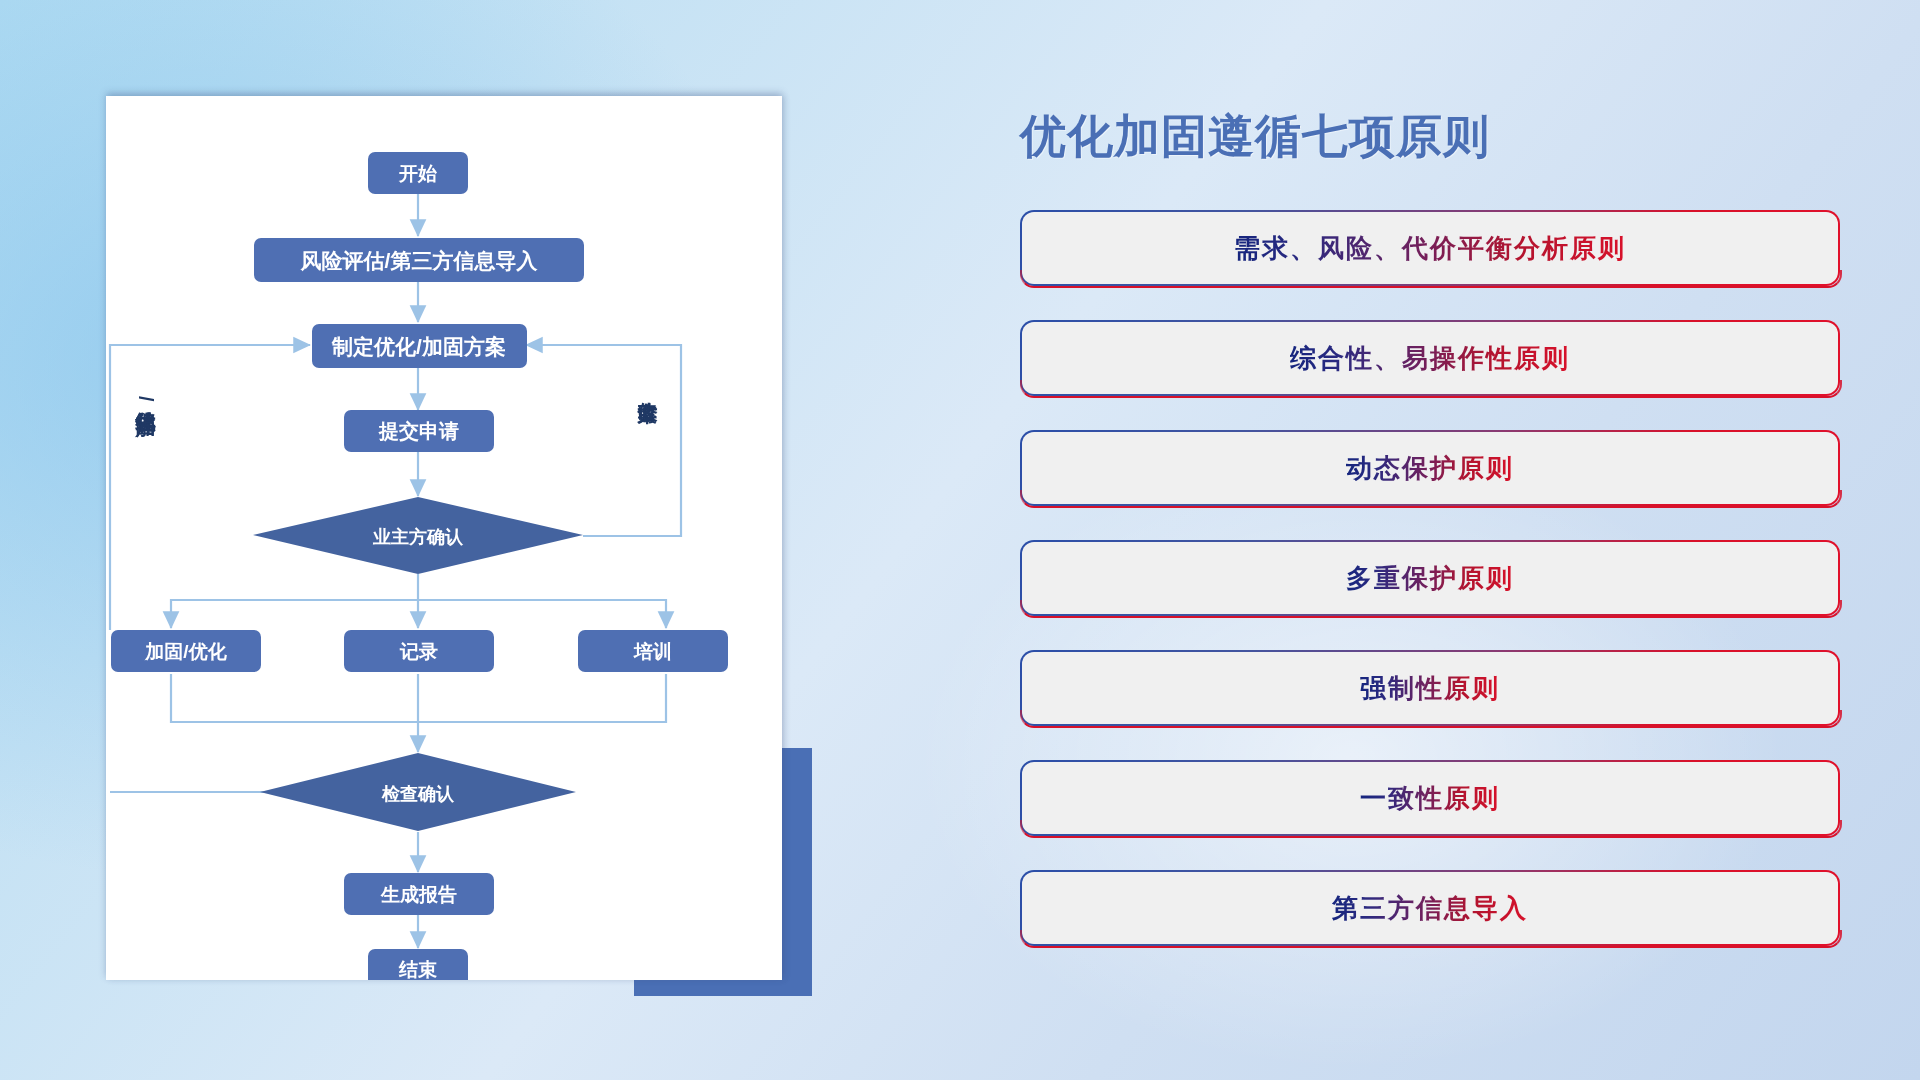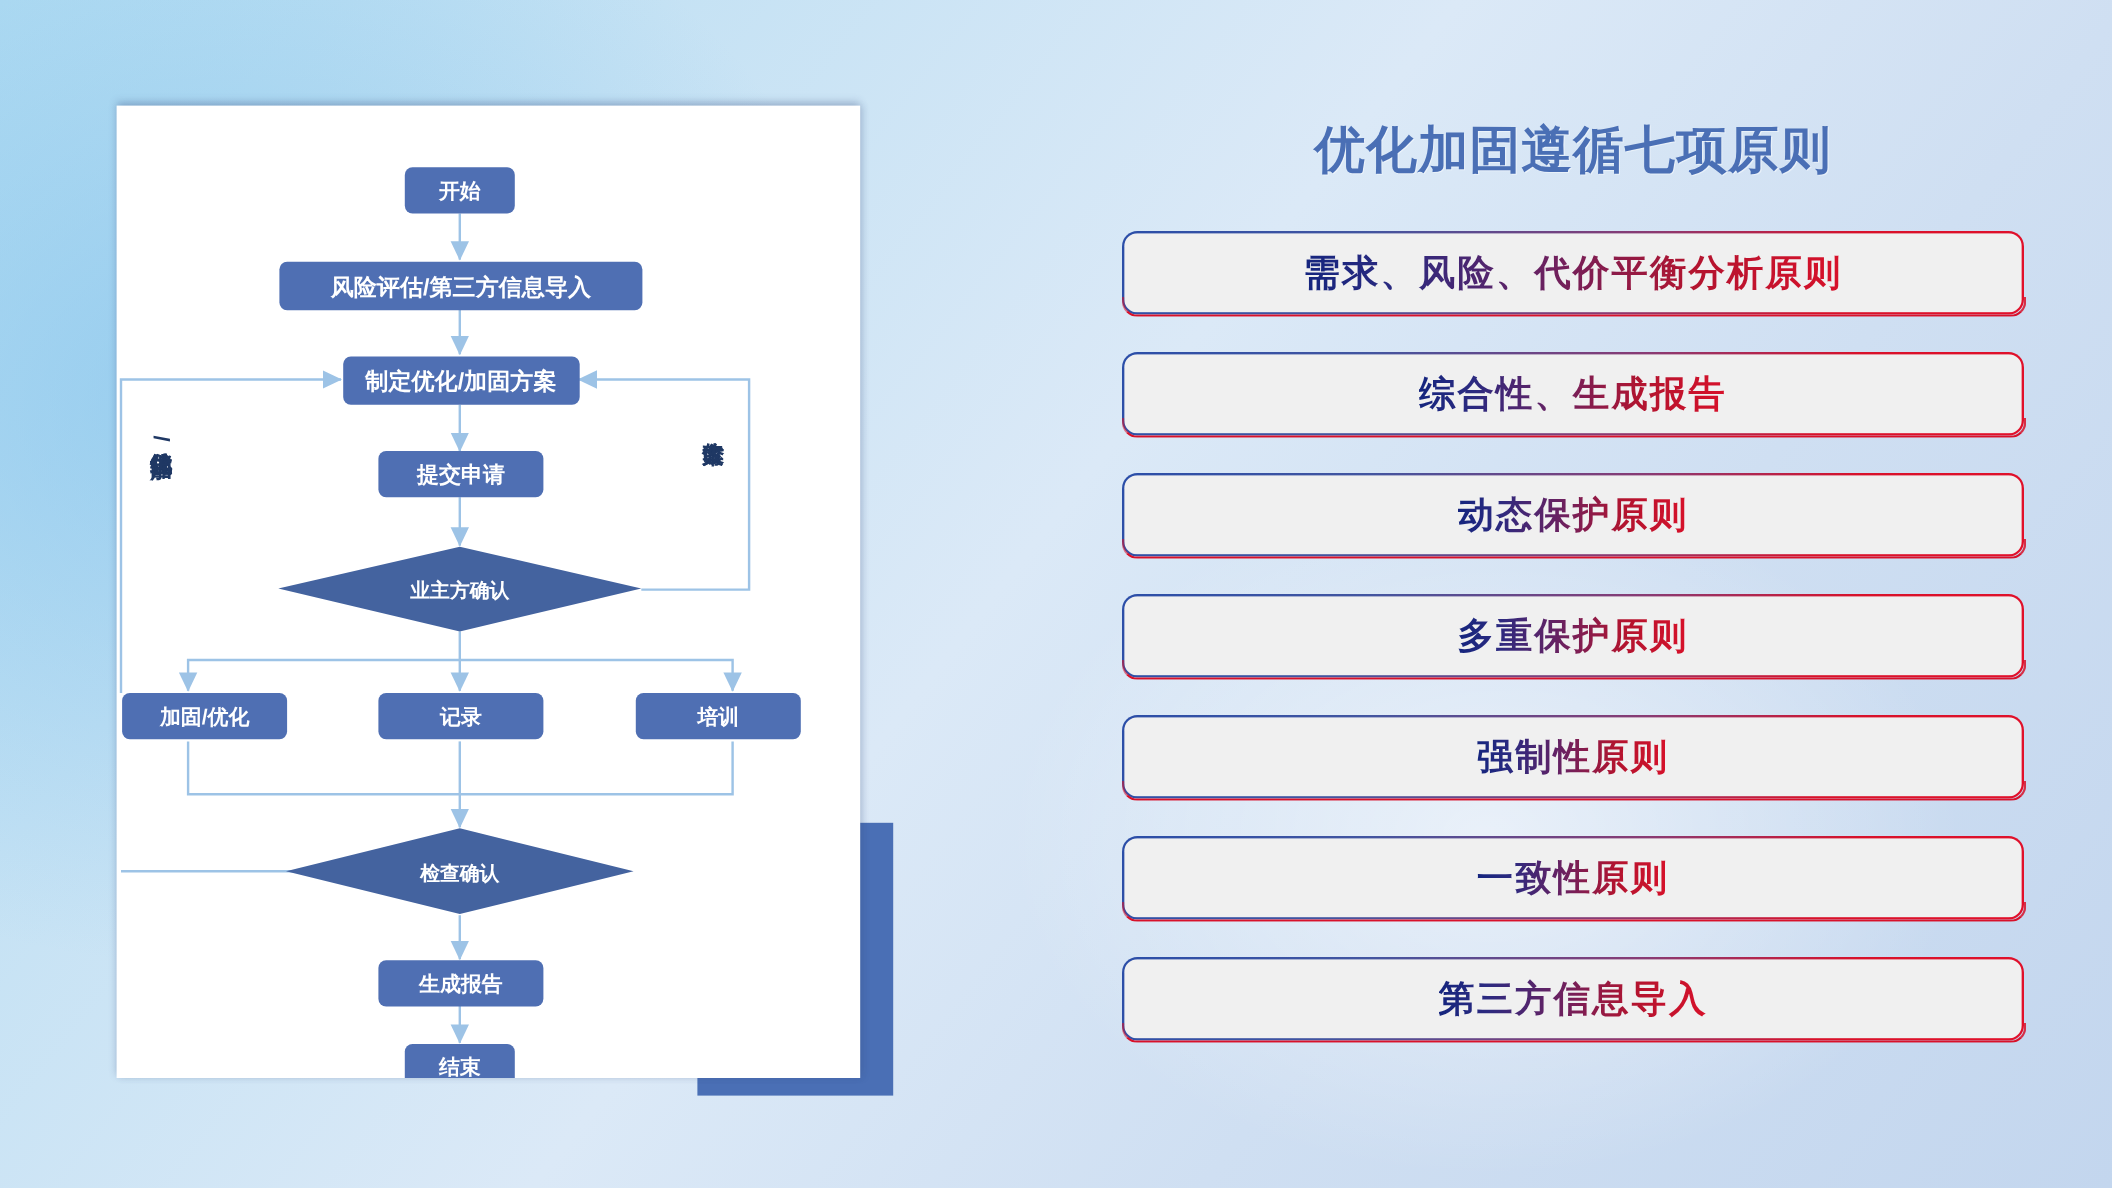--- a/index.html
+++ b/index.html
@@ -46,21 +46,20 @@
   #principles {
     position: absolute;
     left: 1020px; top: 96px;
     width: 820px; height: 900px;
   }
 
   #principles-title {
     font-size: 46px;
     font-weight: bold;
     color: #4a6fb5;
-    text-align: center;
     letter-spacing: 1px;
     margin-top: 10px;
     margin-bottom: 42px;
     text-shadow: 1px 1px 0 rgba(255,255,255,0.45);
   }
 
   .principle-card {
     position: relative;
     height: 76px;
     margin-bottom: 34px;
@@ -81,21 +80,21 @@
     height: 16px;
     border-bottom-left-radius: 14px;
     border-bottom-right-radius: 14px;
     border-bottom: 2.5px solid #d8112a;
     border-left: 2.5px solid rgba(216,17,42,0.55);
     border-right: 2.5px solid rgba(216,17,42,0.85);
     pointer-events: none;
   }
 
   .principle-text {
-    font-size: 33px;
+    font-size: 26px;
     font-weight: bold;
     letter-spacing: 2px;
     background-image: linear-gradient(90deg, #15257e 0%, #2c2a80 18%, #6b2160 45%, #b2142f 72%, #d8112a 100%);
     -webkit-background-clip: text;
     background-clip: text;
     color: transparent;
     -webkit-text-fill-color: transparent;
   }
 </style>
 </head>
@@ -206,21 +205,21 @@
 
   <div id="principles">
 
     <div id="principles-title">优化加固遵循七项原则</div>
 
     <div class="principle-card">
       <span class="principle-text">需求、风险、代价平衡分析原则</span>
     </div>
 
     <div class="principle-card">
-      <span class="principle-text">综合性、生成报告</span>
+      <span class="principle-text">综合性、易操作性原则</span>
     </div>
 
     <div class="principle-card">
       <span class="principle-text">动态保护原则</span>
     </div>
 
     <div class="principle-card">
       <span class="principle-text">多重保护原则</span>
     </div>
 

